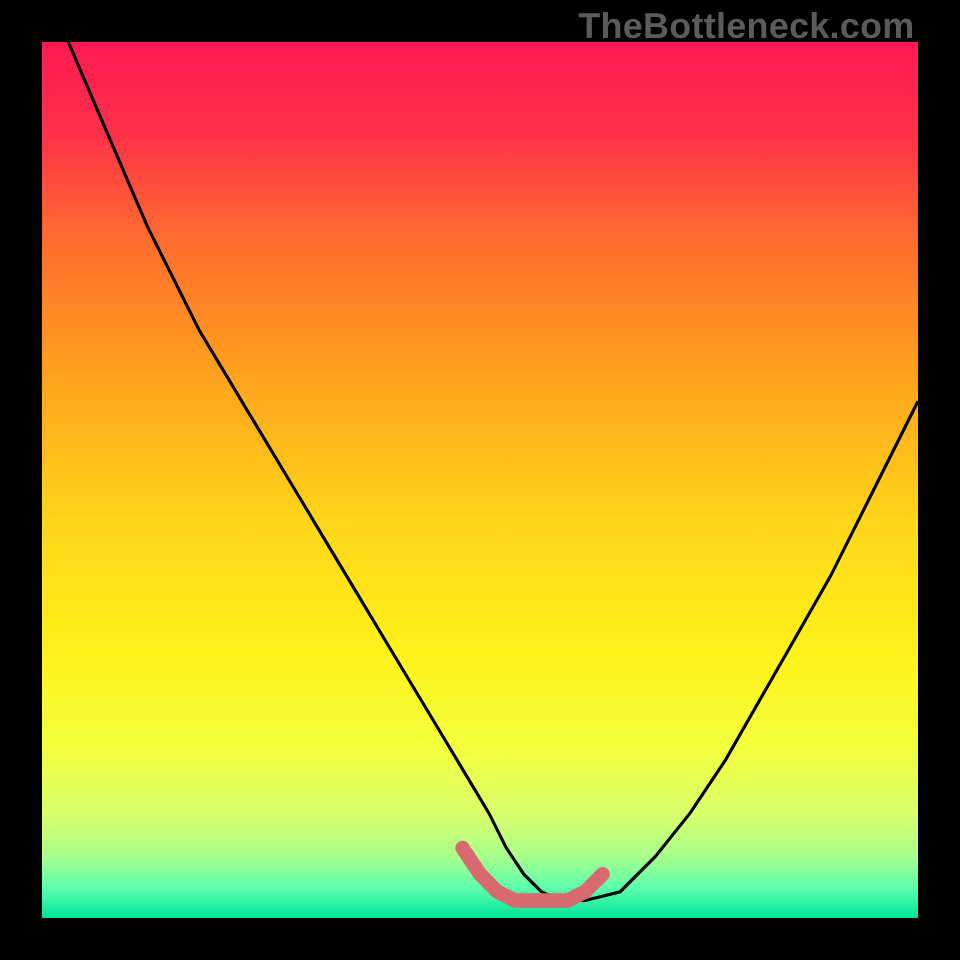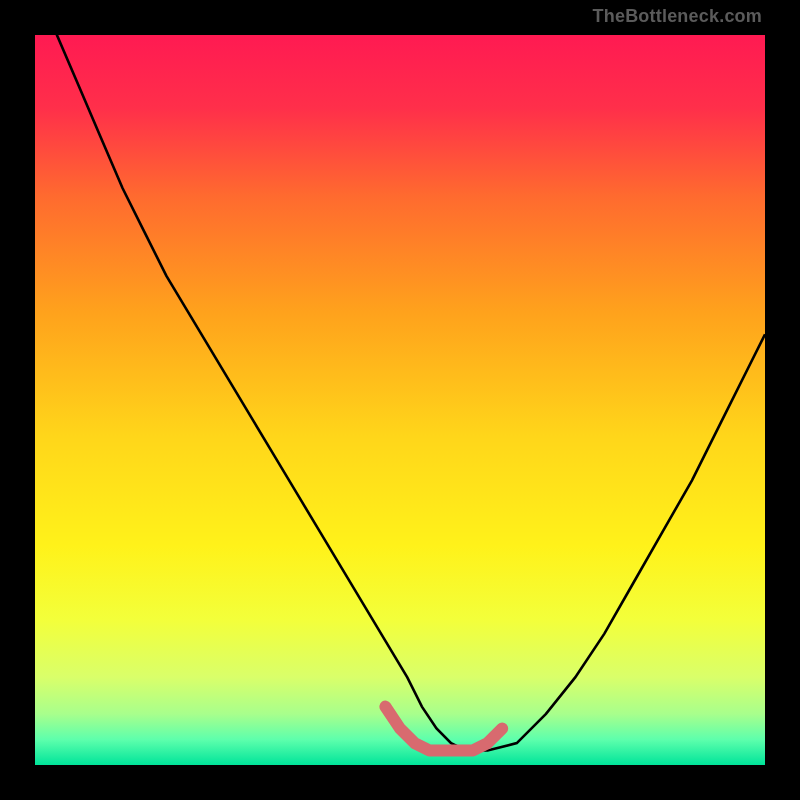--- a/index.html
+++ b/index.html
@@ -31,21 +31,21 @@
   }
   .curve, .highlight {
     position: absolute;
     inset: 0;
   }
   .watermark {
     position: absolute;
     top: 6px;
     right: 38px;
     color: #5b5b5b;
-    font-size: 18px;
+    font-size: 30px;
     font-weight: 600;
     letter-spacing: 0.2px;
   }
 </style>
 </head>
 <body>
 
 <div class="frame">
   <div class="watermark">TheBottleneck.com</div>
 

